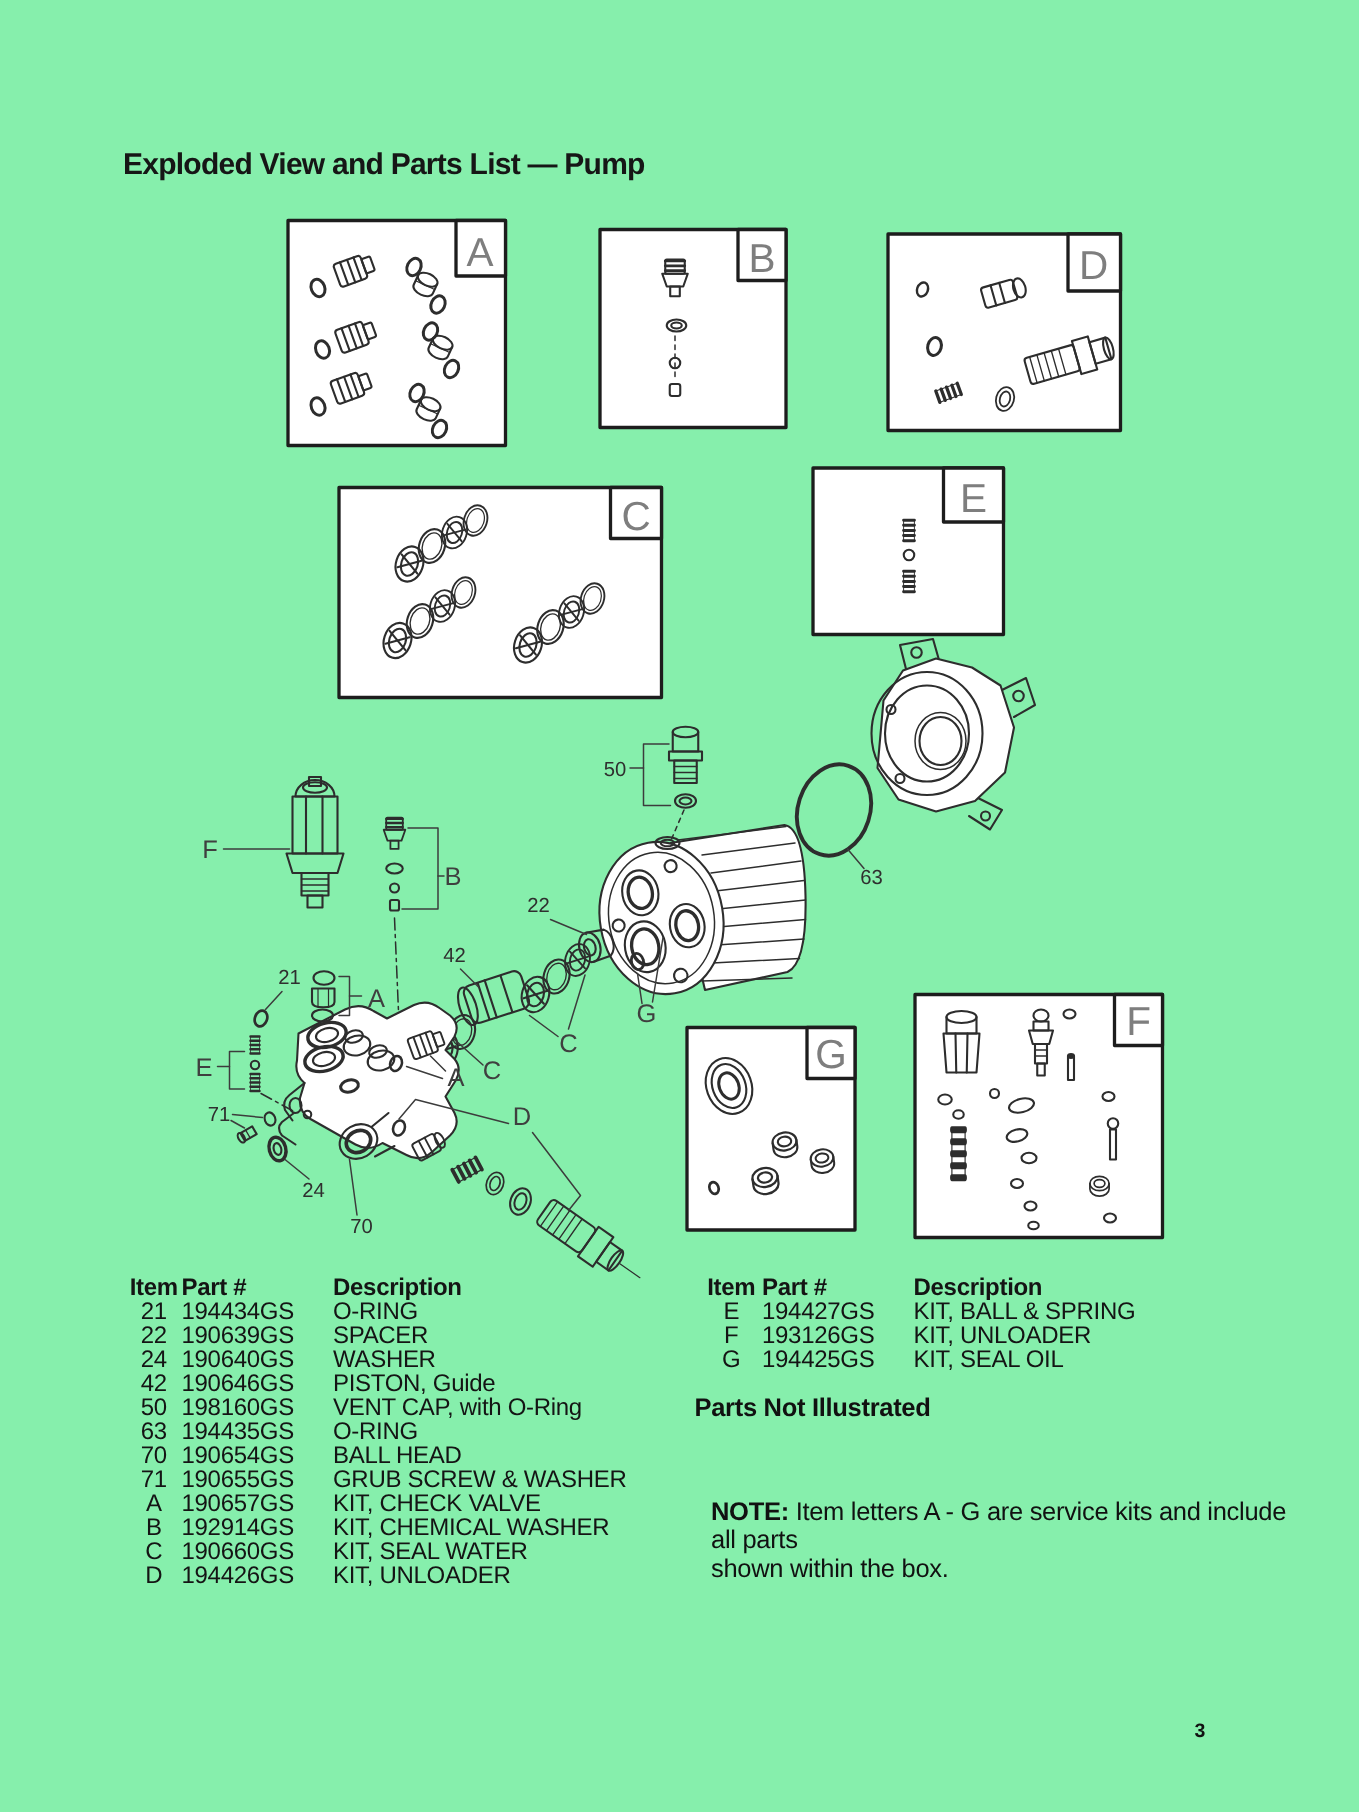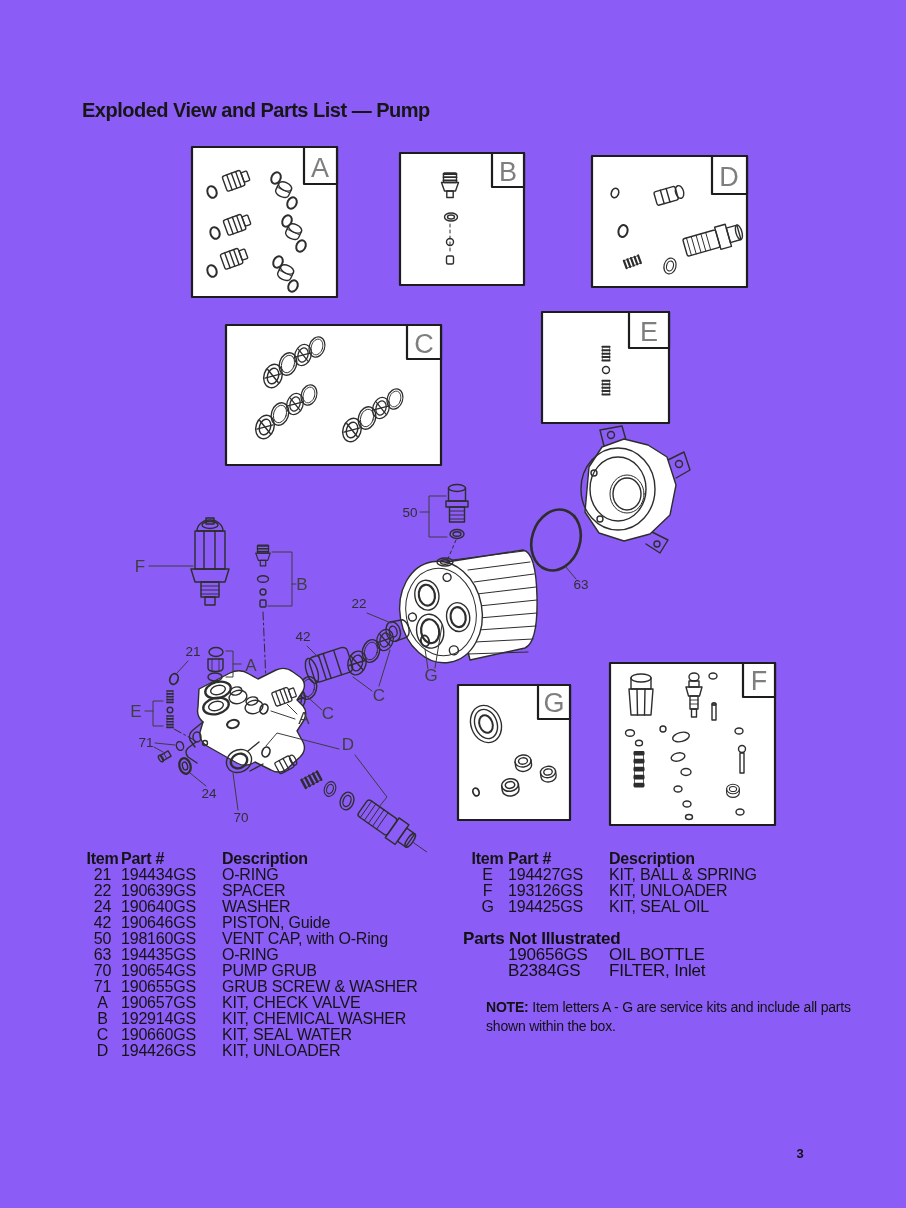--- a/index.html
+++ b/index.html
@@ -1,16 +1,16 @@
 <!DOCTYPE html>
 <html><head>
 <meta charset="utf-8">
 <style>
   html,body{margin:0;padding:0;background:#e8e8e8;}
-  #page{position:relative;width:906px;height:1208px;background:#8b5cf6;margin:0 auto;
+  #page{position:relative;width:906px;height:1208px;background:#86efac;margin:0 auto;
         font-family:"Liberation Sans",sans-serif;color:#111;overflow:hidden;}
   #title{position:absolute;left:82px;top:99px;font-size:20px;font-weight:bold;
          letter-spacing:-0.5px;color:#161616;}
   
   #diag{position:absolute;left:0;top:0;stroke:#2d2d2d;fill:none;stroke-width:1.4;
         stroke-linecap:round;stroke-linejoin:round;}
   #diag .bx{stroke:#1d1d1d;stroke-width:2.2;fill:#fff;}
   #diag .wf{fill:#fff;}
   #diag .ld{stroke:#3c3c3c;stroke-width:1;}
   #diag text{stroke:none;font-family:"Liberation Sans",sans-serif;}
@@ -24,21 +24,21 @@
   .prow{display:flex;align-items:baseline;}
   .phead span{font-weight:bold;}
   .c-item{width:37px;text-align:center;flex:none;}
   .ptable-r .c-item{width:41px;}
   .c-part{width:101px;flex:none;}
   .c-desc{flex:1;white-space:nowrap;}
   #pni{position:absolute;left:463px;top:931px;font-size:17px;line-height:16px;
        letter-spacing:-0.2px;}
   #pni .pni-title{font-weight:bold;}
   #pni .prow{padding-left:45px;}
-  #note{position:absolute;left:486px;top:998px;width:390px;font-size:14px;
+  #note{position:absolute;left:474px;top:998px;width:390px;font-size:17px;
         line-height:19px;letter-spacing:-0.2px;}
   #note b{letter-spacing:-0.2px;}
   #pagenum{position:absolute;left:780px;top:1146px;width:40px;text-align:center;
            font-size:13px;font-weight:bold;}
 </style>
 </head>
 <body>
 
 <div id="page">
 
@@ -495,21 +495,21 @@
 
         <div class="prow">
           <span class="c-item">63</span>
           <span class="c-part">194435GS</span>
           <span class="c-desc">O-RING</span>
         </div>
 
         <div class="prow">
           <span class="c-item">70</span>
           <span class="c-part">190654GS</span>
-          <span class="c-desc">PUMP GRUB</span>
+          <span class="c-desc">BALL HEAD</span>
         </div>
 
         <div class="prow">
           <span class="c-item">71</span>
           <span class="c-part">190655GS</span>
           <span class="c-desc">GRUB SCREW &amp; WASHER</span>
         </div>
 
         <div class="prow">
           <span class="c-item">A</span>
@@ -560,32 +560,20 @@
         <div class="prow">
           <span class="c-item">G</span>
           <span class="c-part">194425GS</span>
           <span class="c-desc">KIT, SEAL OIL</span>
         </div>
       </div>
   </div>
 
   <div id="pni">
     <div class="pni-title">Parts Not Illustrated</div>
-    <div>
-
-        <div class="prow">
-          <span class="c-part">190656GS</span>
-          <span class="c-desc">OIL BOTTLE</span>
-        </div>
-
-        <div class="prow">
-          <span class="c-part">B2384GS</span>
-          <span class="c-desc">FILTER, Inlet</span>
-        </div>
-      </div>
   </div>
 
   <div id="note">
     <b>NOTE:</b>
     <span>Item letters A - G are service kits and include all parts</span><br>
     <span>shown within the box.</span>
   </div>
 
   <div id="pagenum">3</div>
 

